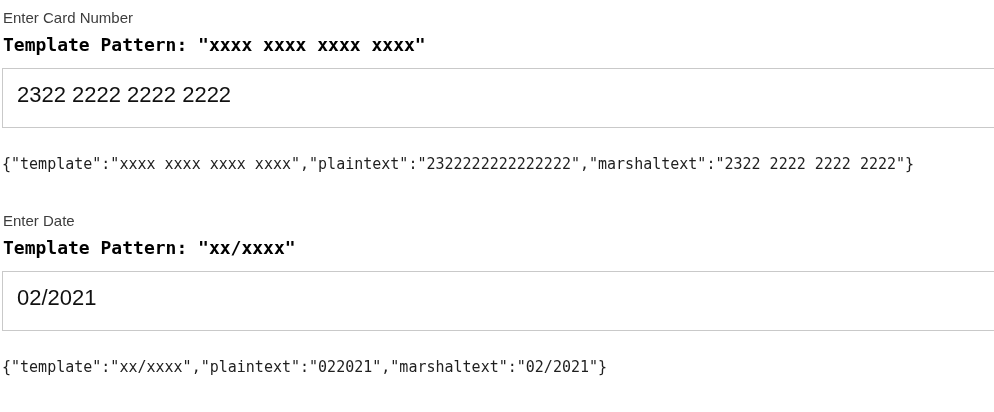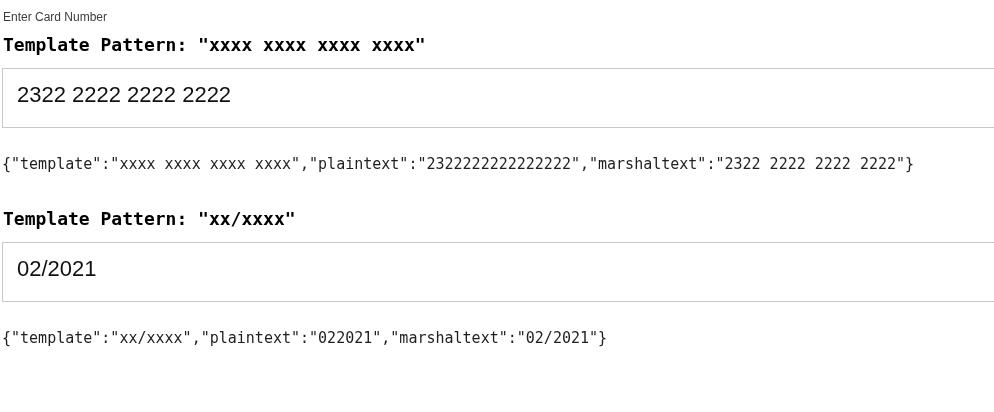--- a/index.html
+++ b/index.html
@@ -9,21 +9,21 @@
     overflow-x: hidden;
   }
   body {
     width: 994px;
     height: 412px;
     padding: 5px 0 0 2px;
     box-sizing: border-box;
     font-family: "Liberation Sans", sans-serif;
   }
   .section-title {
-    font-size: 12px;
+    font-size: 15px;
     font-weight: 400;
     color: #3d3d3d;
     line-height: 25px;
     margin: 0 0 4px 1px;
   }
   .pattern-label {
     font-family: "DejaVu Sans Mono", "Liberation Mono", monospace;
     font-weight: bold;
     font-size: 18px;
     color: #000000;
@@ -58,16 +58,17 @@
 <body>
 
 <div class="section">
   <div class="section-title">Enter Card Number</div>
   <div class="pattern-label">Template Pattern: "xxxx xxxx xxxx xxxx"</div>
   <input class="mask-input" type="text" value="2322 2222 2222 2222" style="">
   <div class="json-output">{"template":"xxxx xxxx xxxx xxxx","plaintext":"2322222222222222","marshaltext":"2322 2222 2222 2222"}</div>
 </div>
 
 <div class="section">
+  <div class="section-title">Enter Date</div>
   <div class="pattern-label">Template Pattern: "xx/xxxx"</div>
   <input class="mask-input" type="text" value="02/2021" style="">
   <div class="json-output">{"template":"xx/xxxx","plaintext":"022021","marshaltext":"02/2021"}</div>
 </div>
 
 </body></html>

